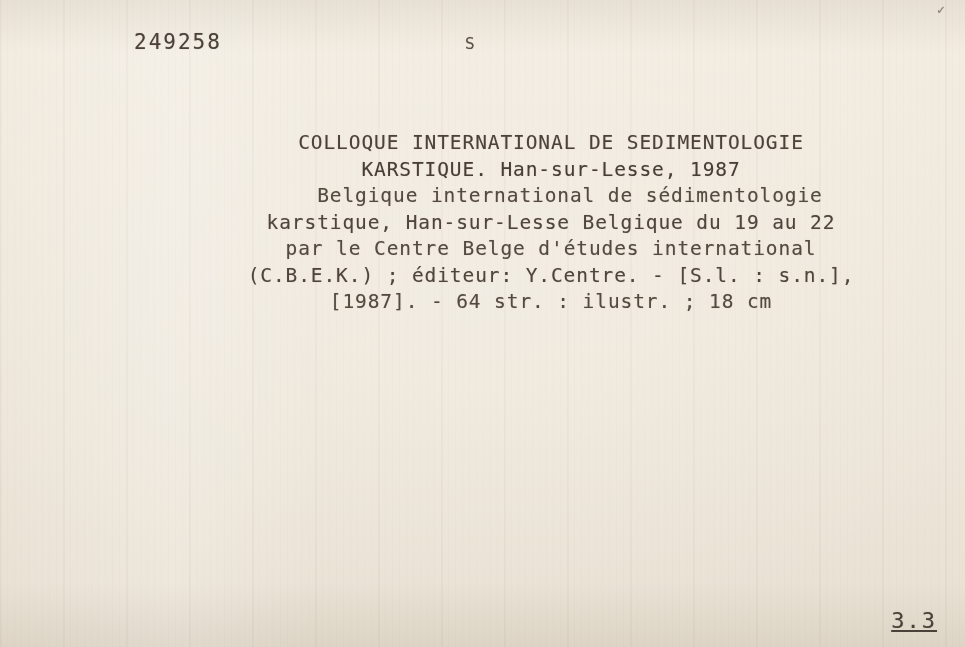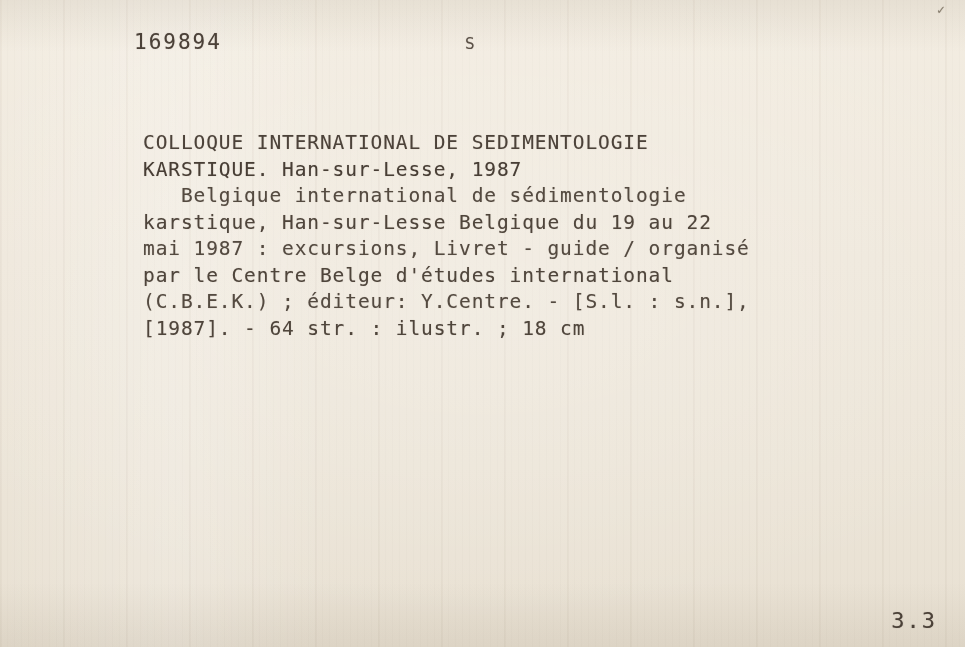--- a/index.html
+++ b/index.html
@@ -84,23 +84,24 @@
     top: 4px;
     width: 12px;
     height: 12px;
     color: #8a8070;
     font-size: 13px;
     line-height: 12px;
   }
 
   .entry {
     position: absolute;
-    left: 143px;
+    left: 156px;
     top: 130px;
     width: 790px;
+    text-align: center;
   }
 
   .entry .line {
     font-size: 19.5px;
     line-height: 26.5px;
     white-space: pre;
     color: #4e443a;
     letter-spacing: 0.9px;
   }
 
@@ -108,45 +109,45 @@
     color: #463c33;
   }
 
   .shelf-mark {
     position: absolute;
     right: 28px;
     bottom: 14px;
     font-size: 22px;
     letter-spacing: 2px;
     color: #4b4138;
+    text-decoration: underline;
   }
 
   .line:nth-child(odd) { opacity: 0.96; }
   .line:nth-child(even) { opacity: 0.99; }
 </style>
 </head>
 <body>
 
 <div class="card">
 
   <div class="grain"></div>
   <div class="edge-shade"></div>
 
   <div class="typed top-tick">✓</div>
 
-  <div class="typed acc-num">169894</div>
+  <div class="typed acc-num">249258</div>
 
   <div class="typed center-mark">S</div>
 
   <div class="entry">
     <div class="typed line heading">COLLOQUE INTERNATIONAL DE SEDIMENTOLOGIE</div>
     <div class="typed line heading">KARSTIQUE. Han-sur-Lesse, 1987</div>
     <div class="typed line">   Belgique international de sédimentologie</div>
     <div class="typed line">karstique, Han-sur-Lesse Belgique du 19 au 22</div>
-    <div class="typed line">mai 1987 : excursions, Livret - guide / organisé</div>
     <div class="typed line">par le Centre Belge d'études international</div>
     <div class="typed line">(C.B.E.K.) ; éditeur: Y.Centre. - [S.l. : s.n.],</div>
     <div class="typed line">[1987]. - 64 str. : ilustr. ; 18 cm</div>
   </div>
 
   <div class="typed shelf-mark">3.3</div>
 
 </div>
 
 </body></html>

